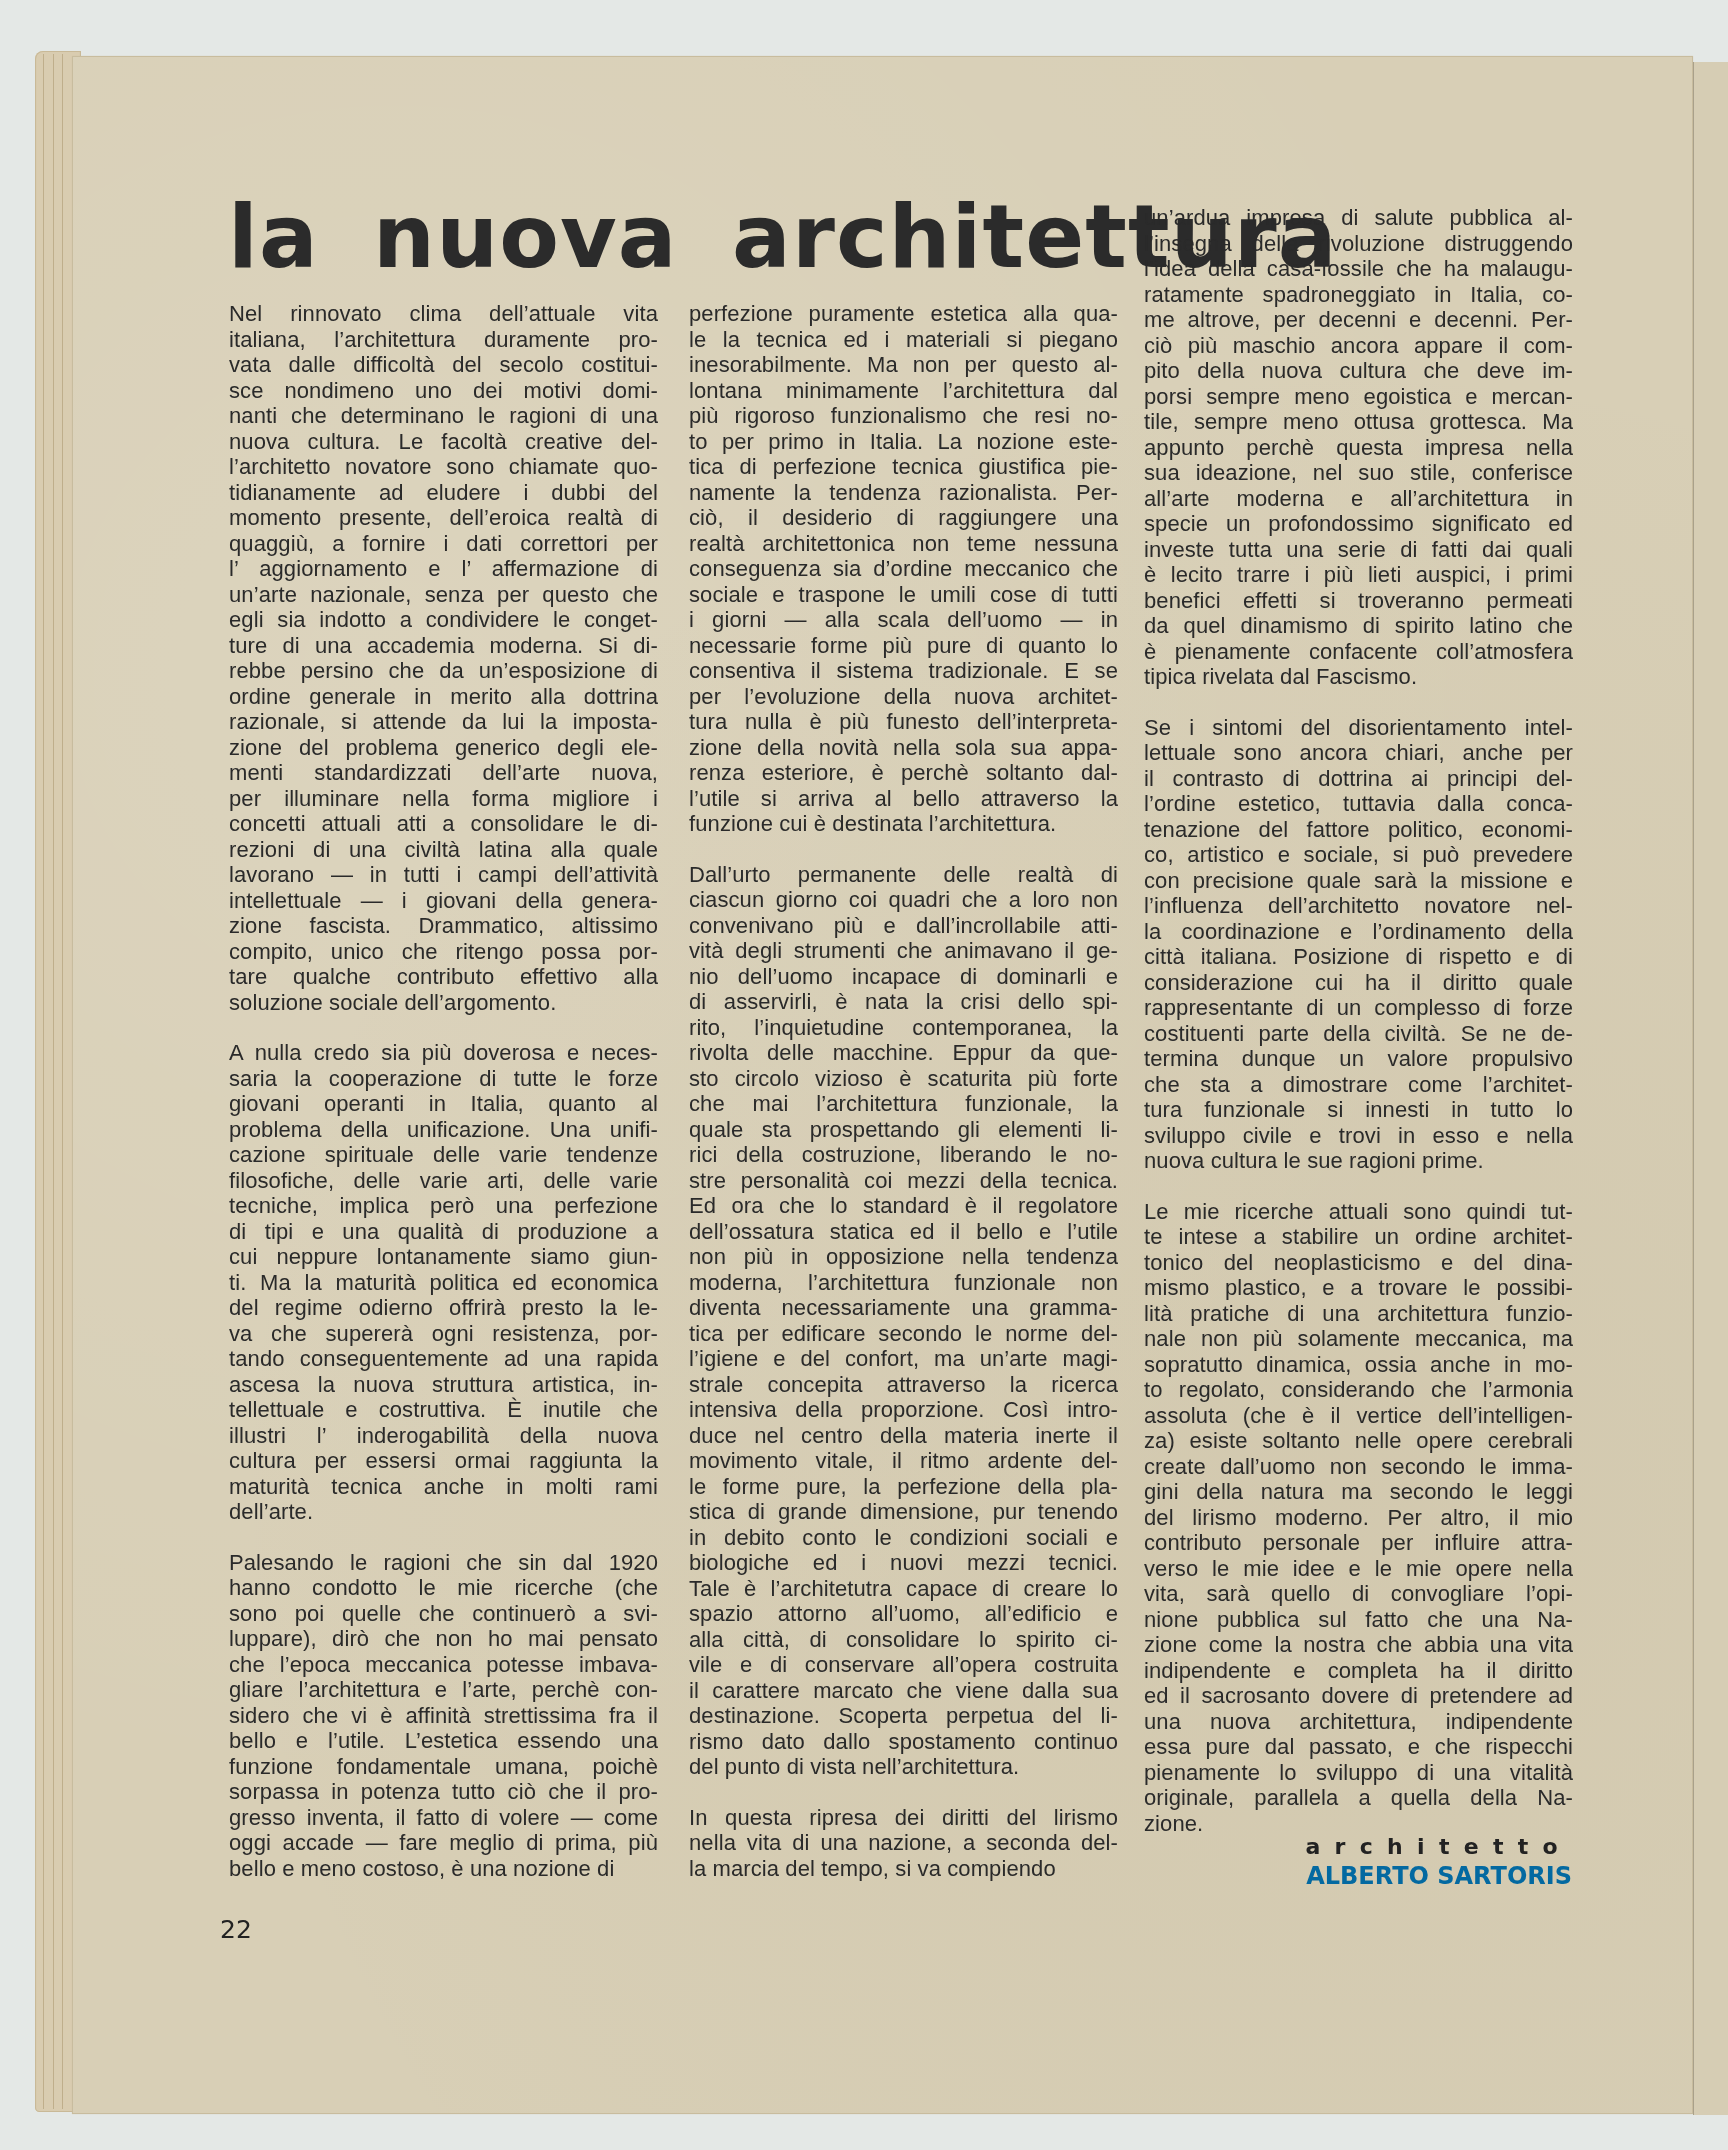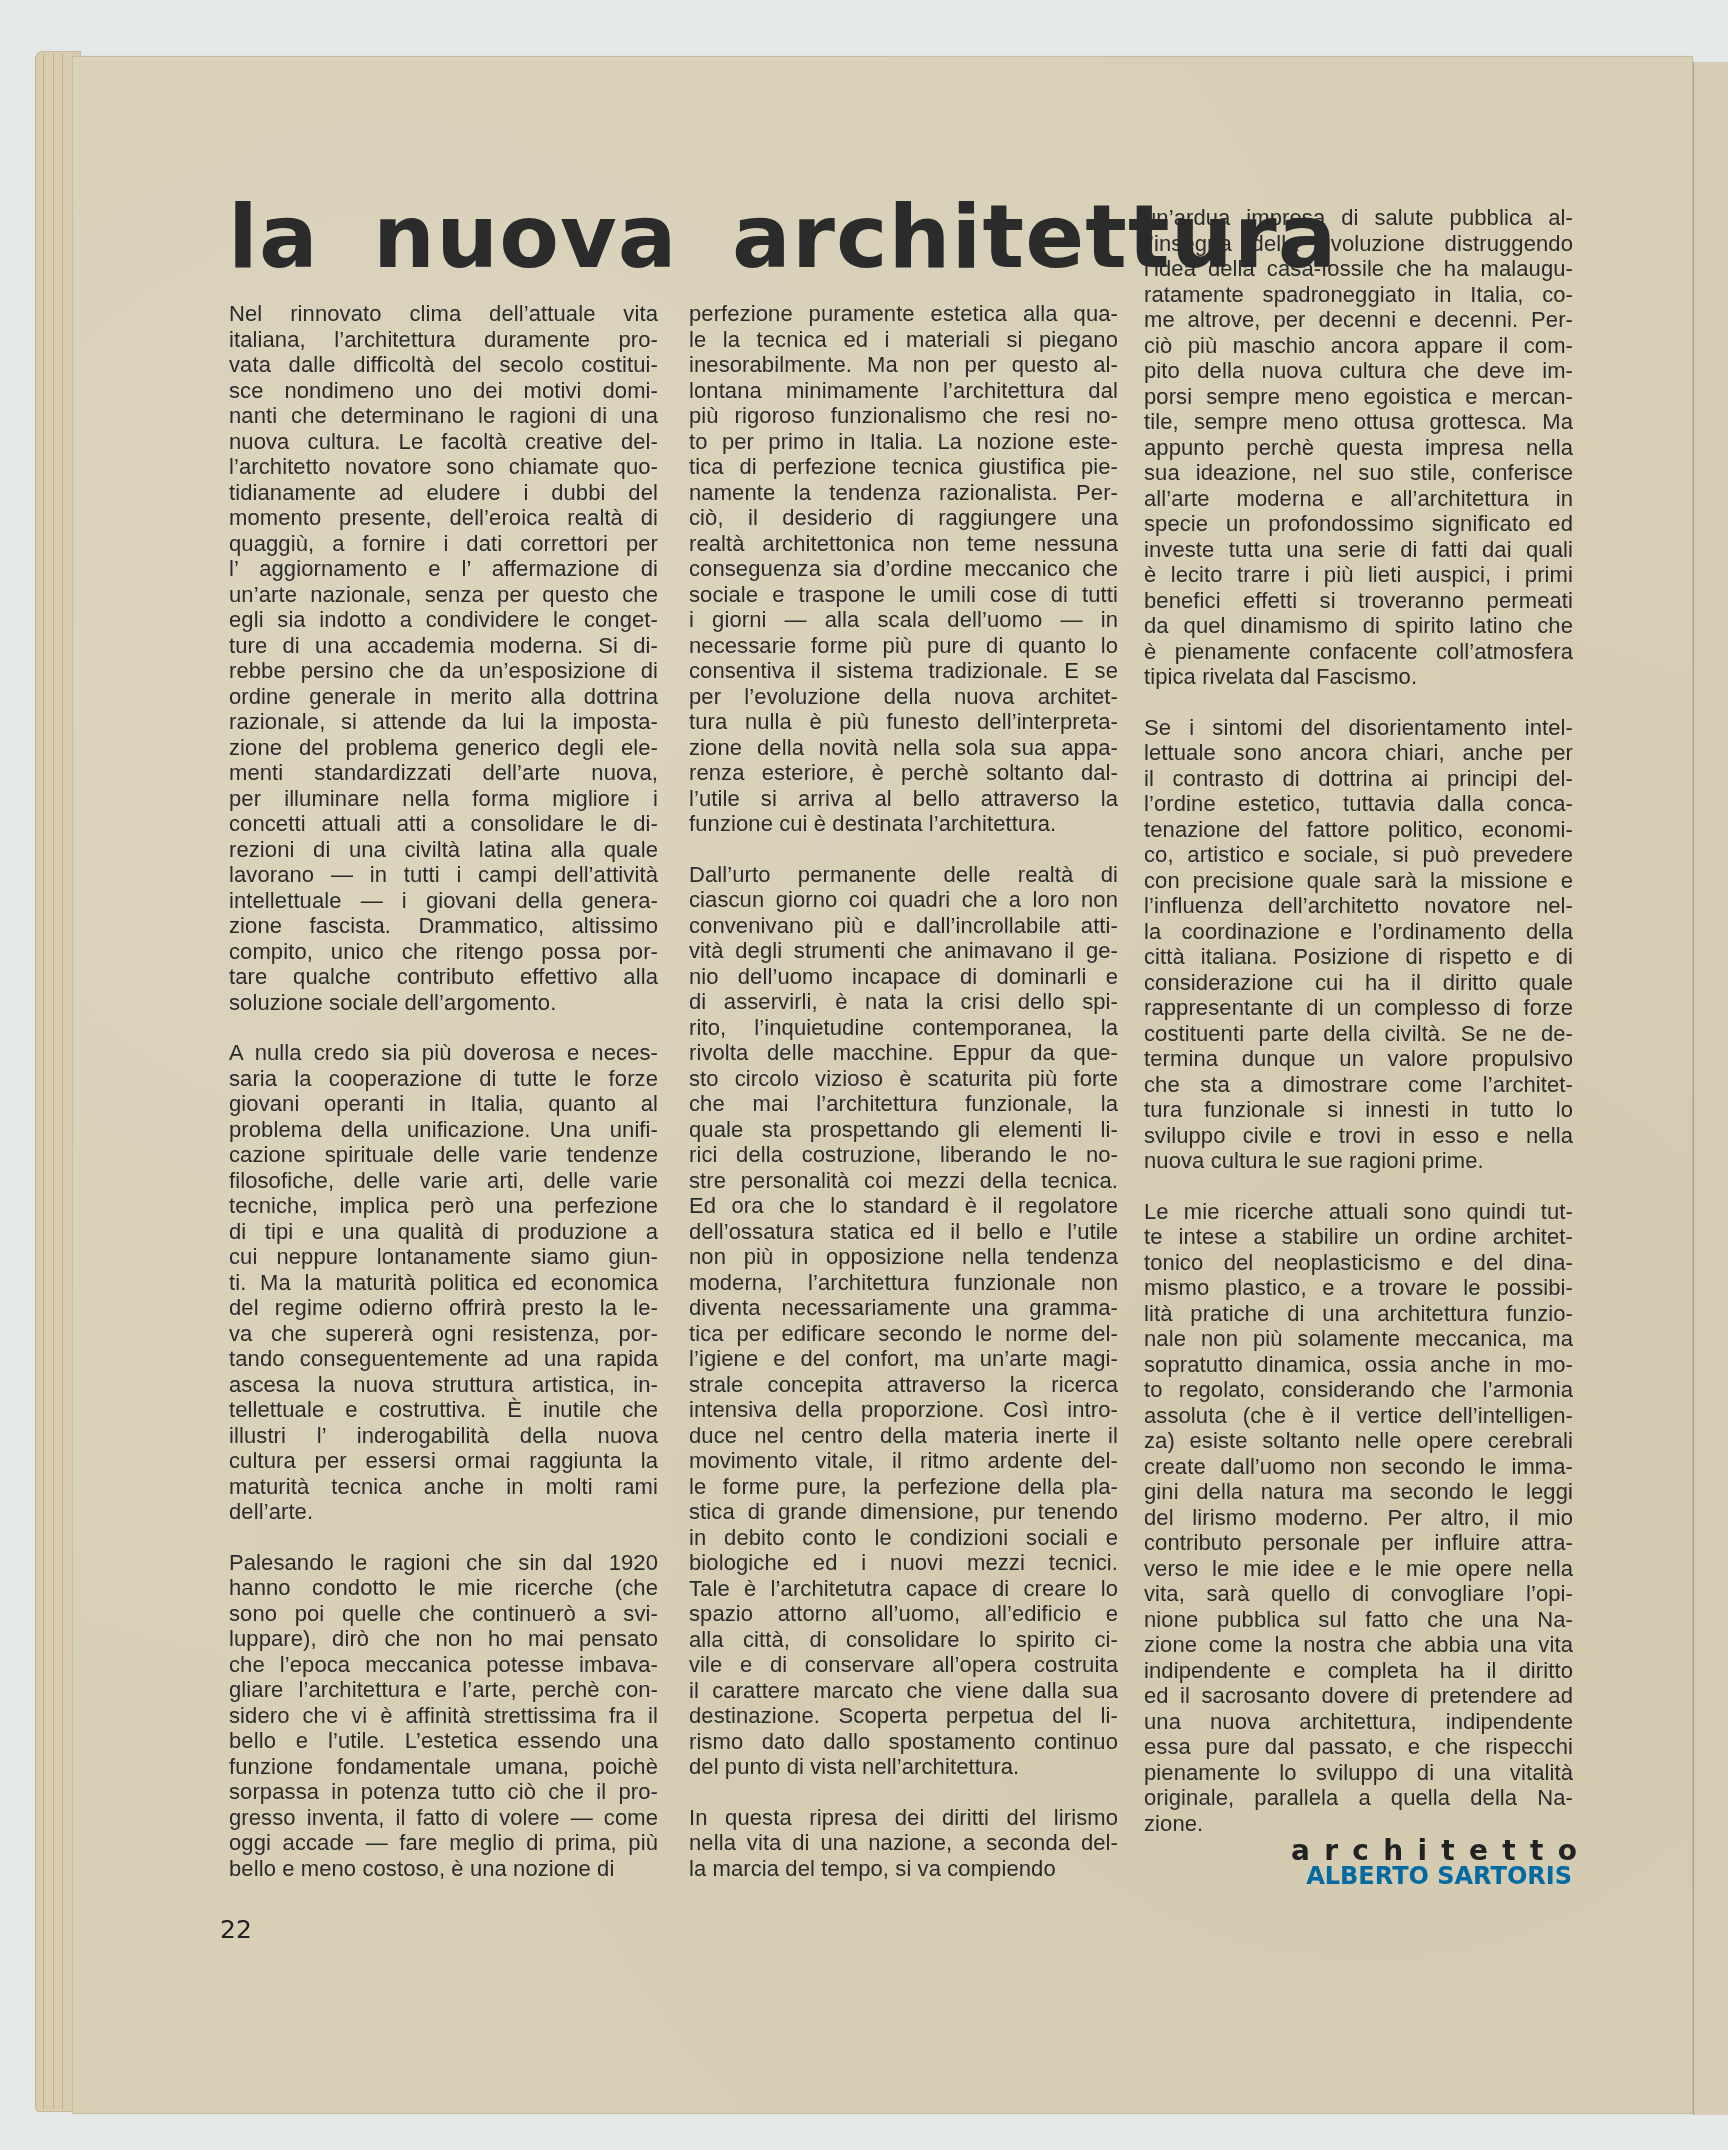--- a/index.html
+++ b/index.html
@@ -40,21 +40,21 @@
     color:#2a2a2a; text-align:justify; letter-spacing:0.1px;
   }
   .col p { margin:0 0 25px 0; }
   .col .ln { display:block; text-align:justify; text-align-last:justify; white-space:nowrap; overflow:hidden; }
   .col .ln.last { text-align-last:left; }
   #col1 { left:229px; top:301px; }
   #col2 { left:689px; top:301px; }
   #col3 { left:1144px; top:205px; }
   .sig1 {
     position:absolute; left:1291px; top:1834px; width:281px;
-    font-family:"DejaVu Sans", sans-serif; font-weight:bold; font-size:28px;
+    font-family:"DejaVu Sans", sans-serif; font-weight:bold; font-size:22px;
     color:#222; text-align:right; letter-spacing:14.3px; margin-right:-14.3px;
   }
   .sig2 {
     position:absolute; left:1267px; top:1862px; width:305px;
     font-family:"DejaVu Sans", sans-serif; font-weight:bold; font-size:24px;
     color:#0369a1; text-align:right; white-space:nowrap;
   }
   .pagenum {
     position:absolute; left:220px; top:1915px;
     font-family:"DejaVu Sans", sans-serif; font-weight:normal; font-size:25px; color:#222;

